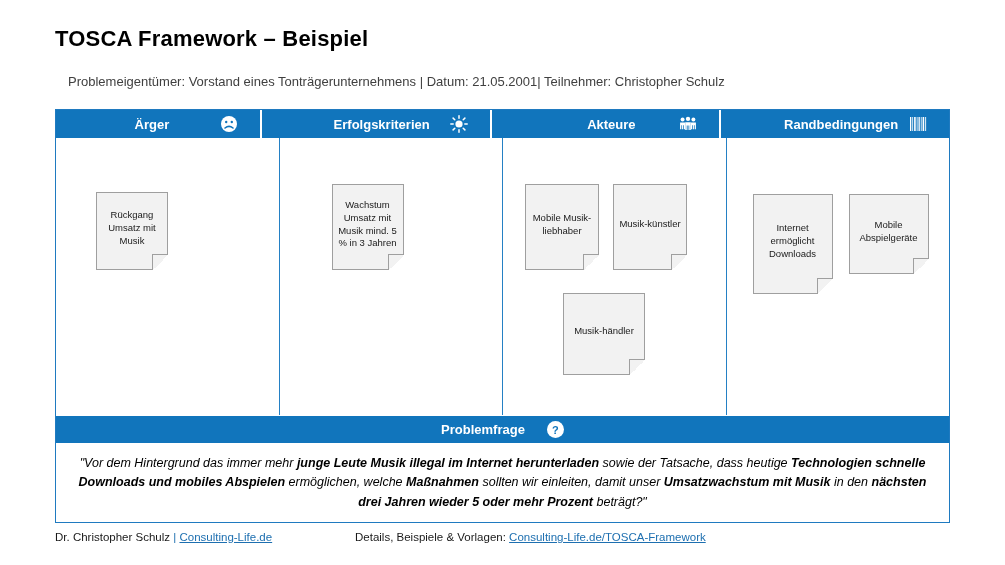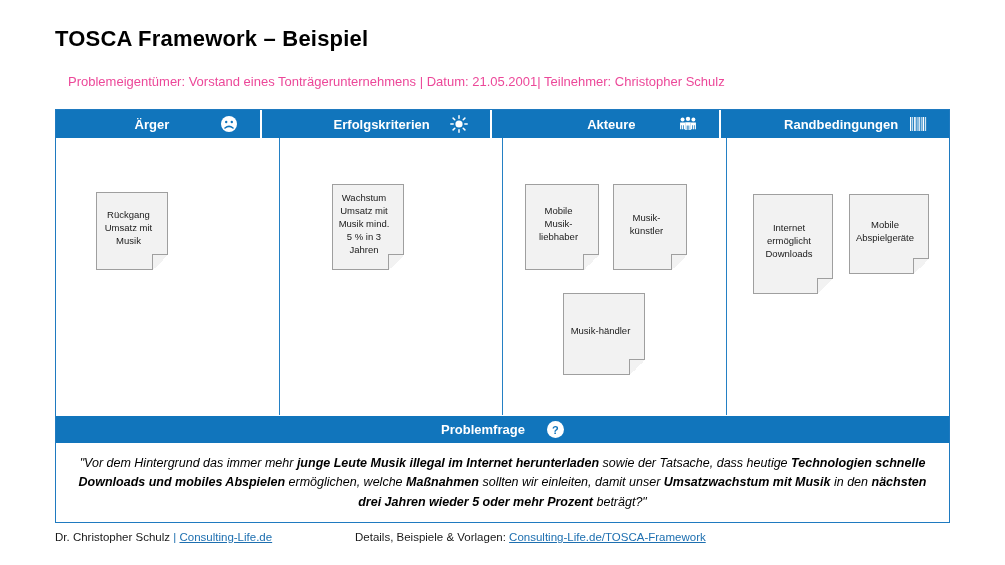--- a/index.html
+++ b/index.html
@@ -21,21 +21,21 @@
     font-size: 22px;
     font-weight: bold;
     letter-spacing: 0.2px;
   }
 
   .subtitle {
     position: absolute;
     left: 68px;
     top: 74px;
     font-size: 13px;
-    color: #ec4899;
+    color: #404040;
   }
 
   .board {
     position: absolute;
     left: 55px;
     top: 109px;
     width: 895px;
     height: 414px;
     border: 1px solid #1f7ac0;
     background: #ffffff;
@@ -88,21 +88,21 @@
     position: absolute;
     background: #f2f2f2;
     border: 1px solid #9f9f9f;
     font-size: 9.5px;
     line-height: 1.35;
     color: #1a1a1a;
     text-align: center;
     display: flex;
     align-items: center;
     justify-content: center;
-    padding: 4px 12px 9px 5px;
+    padding: 4px 5px 9px 5px;
     box-shadow: 0 0 0 0 rgba(0,0,0,0);
   }
   .note::after {
     content: "";
     position: absolute;
     right: -1px;
     bottom: -1px;
     width: 15px;
     height: 15px;
     background: linear-gradient(135deg, #f2f2f2 0 50%, #ffffff 50% 100%);

